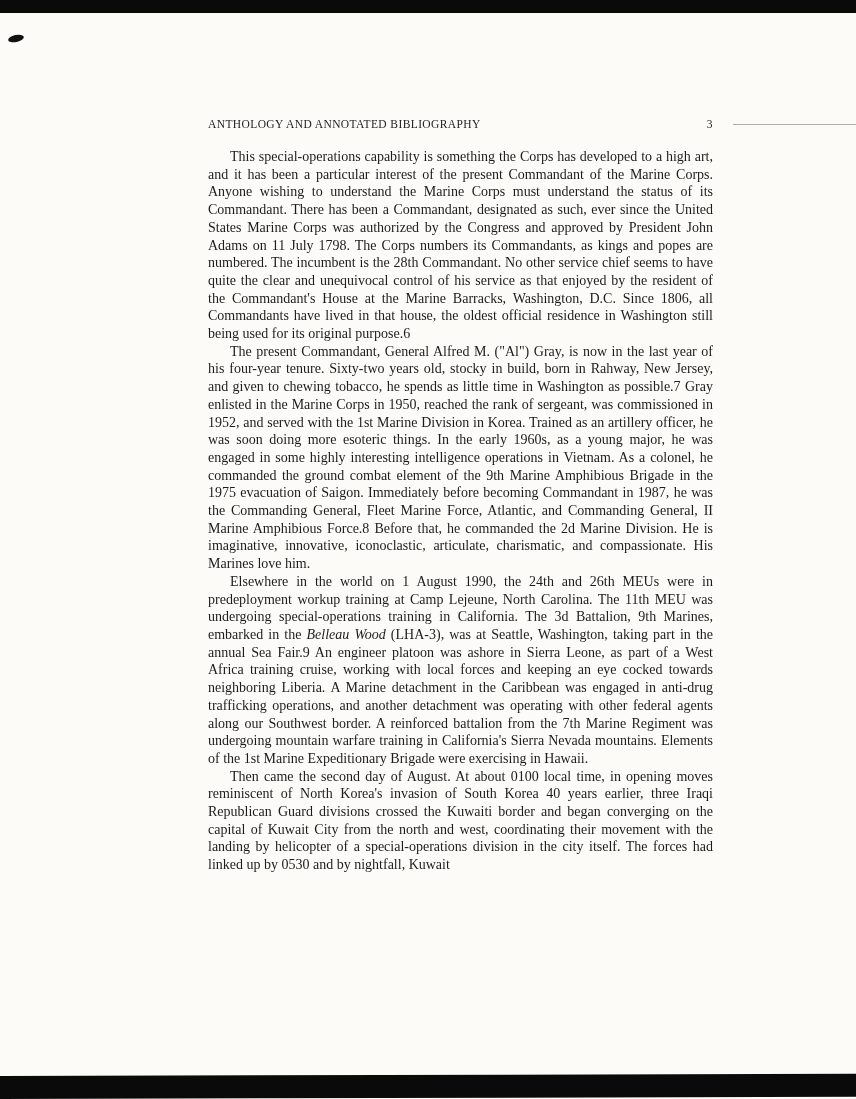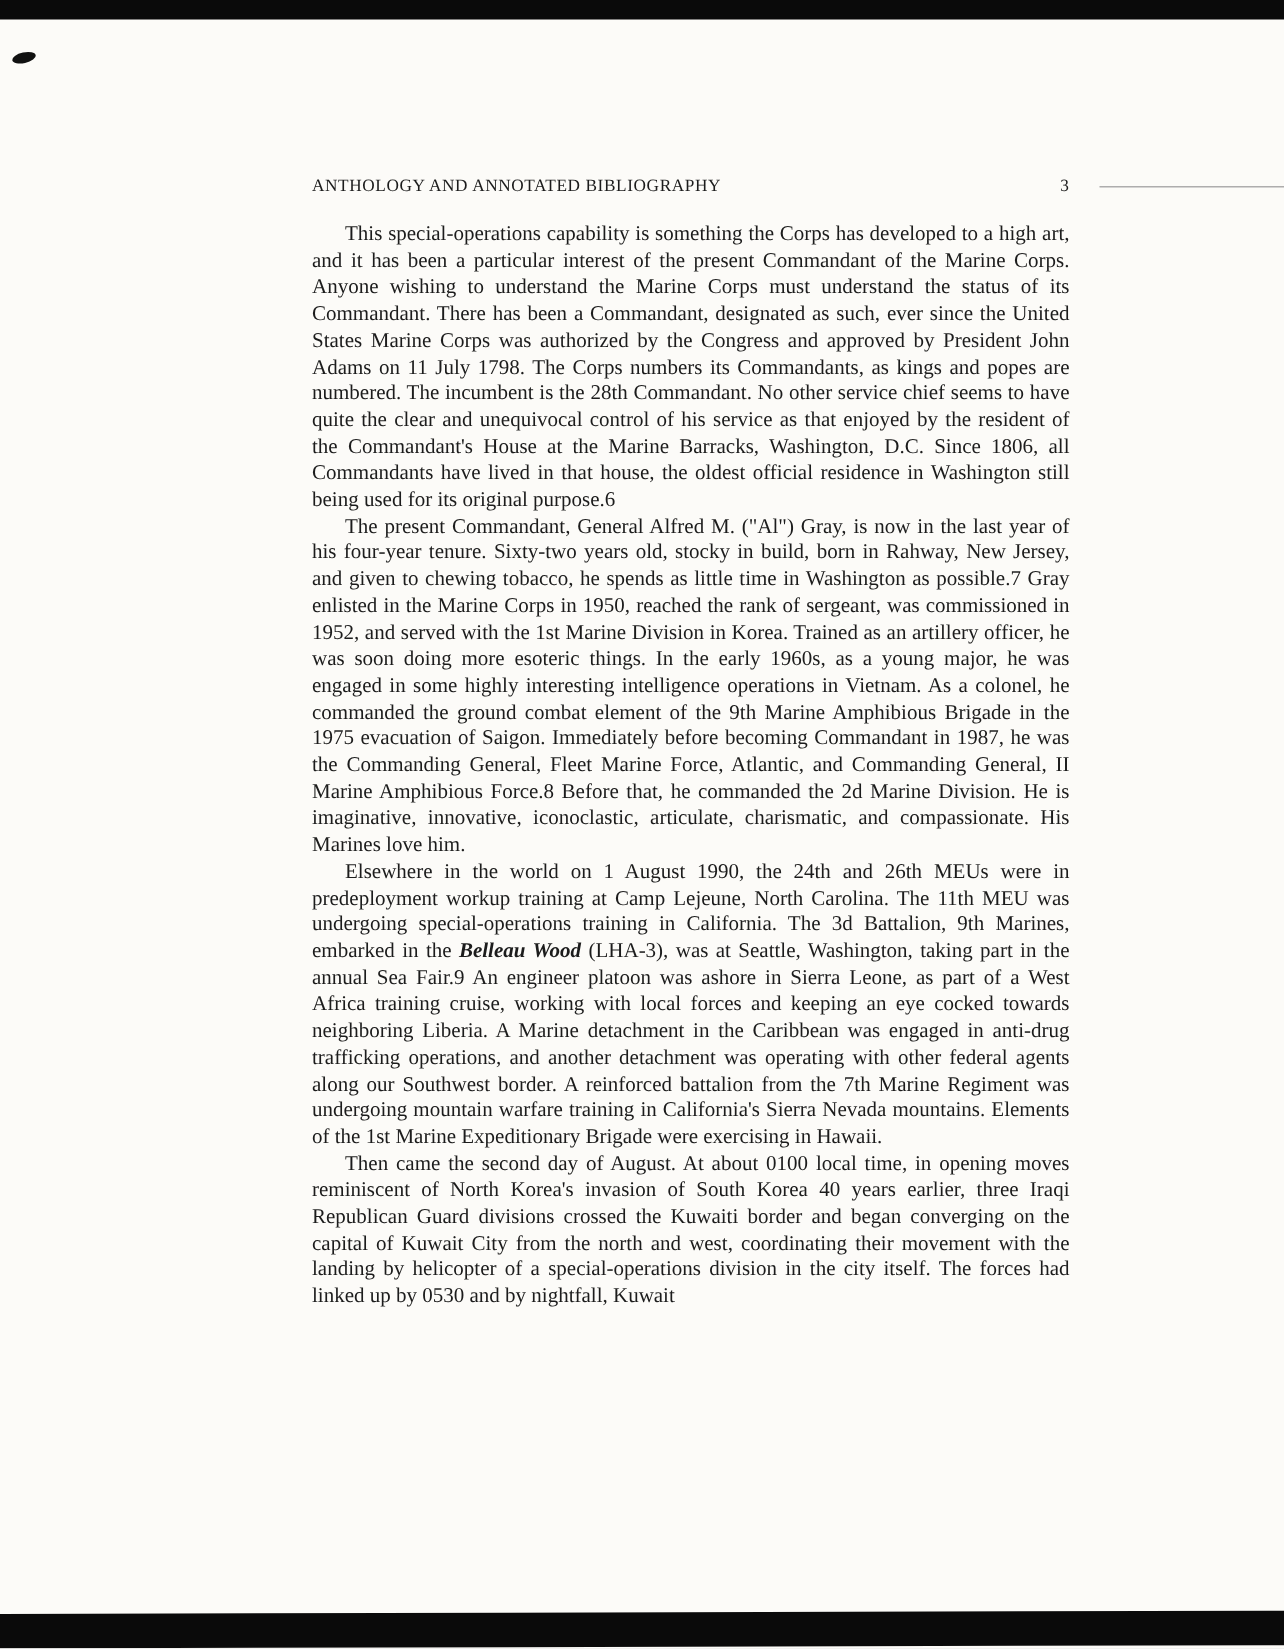--- a/index.html
+++ b/index.html
@@ -71,21 +71,20 @@
   }
   .page-body p.para {
     margin: 0;
     text-align: justify;
   }
   .page-body p.para.indent {
     text-indent: 22px;
   }
   .page-body .italic {
     font-style: italic;
-    font-weight: bold;
   }
 </style>
 </head>
 <body>
 
 <div class="scan-page">
 
   <div class="scan-edge-top"></div>
   <div class="scan-speck"></div>
   <div class="scan-line"></div>

